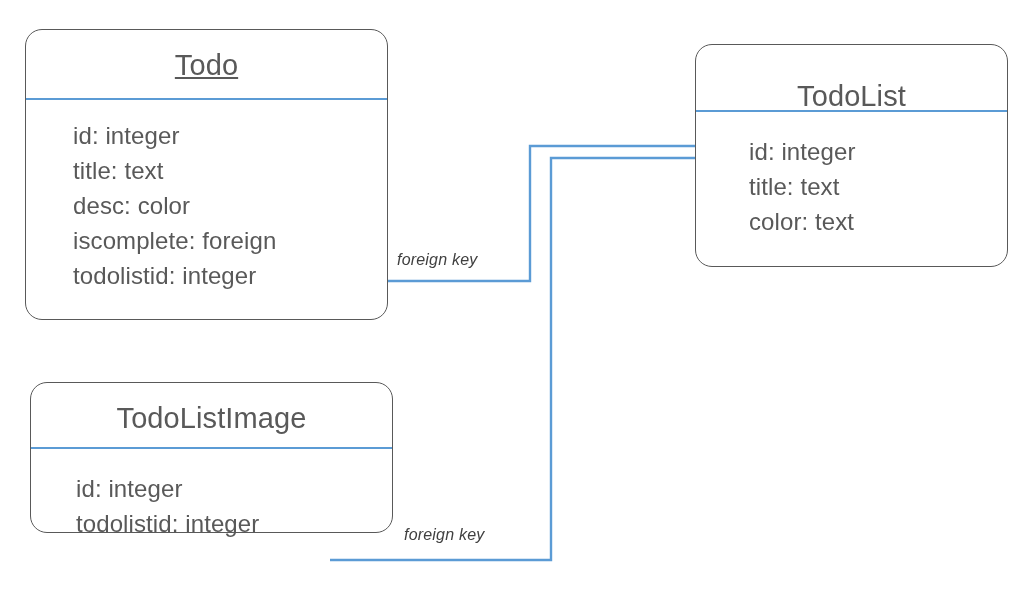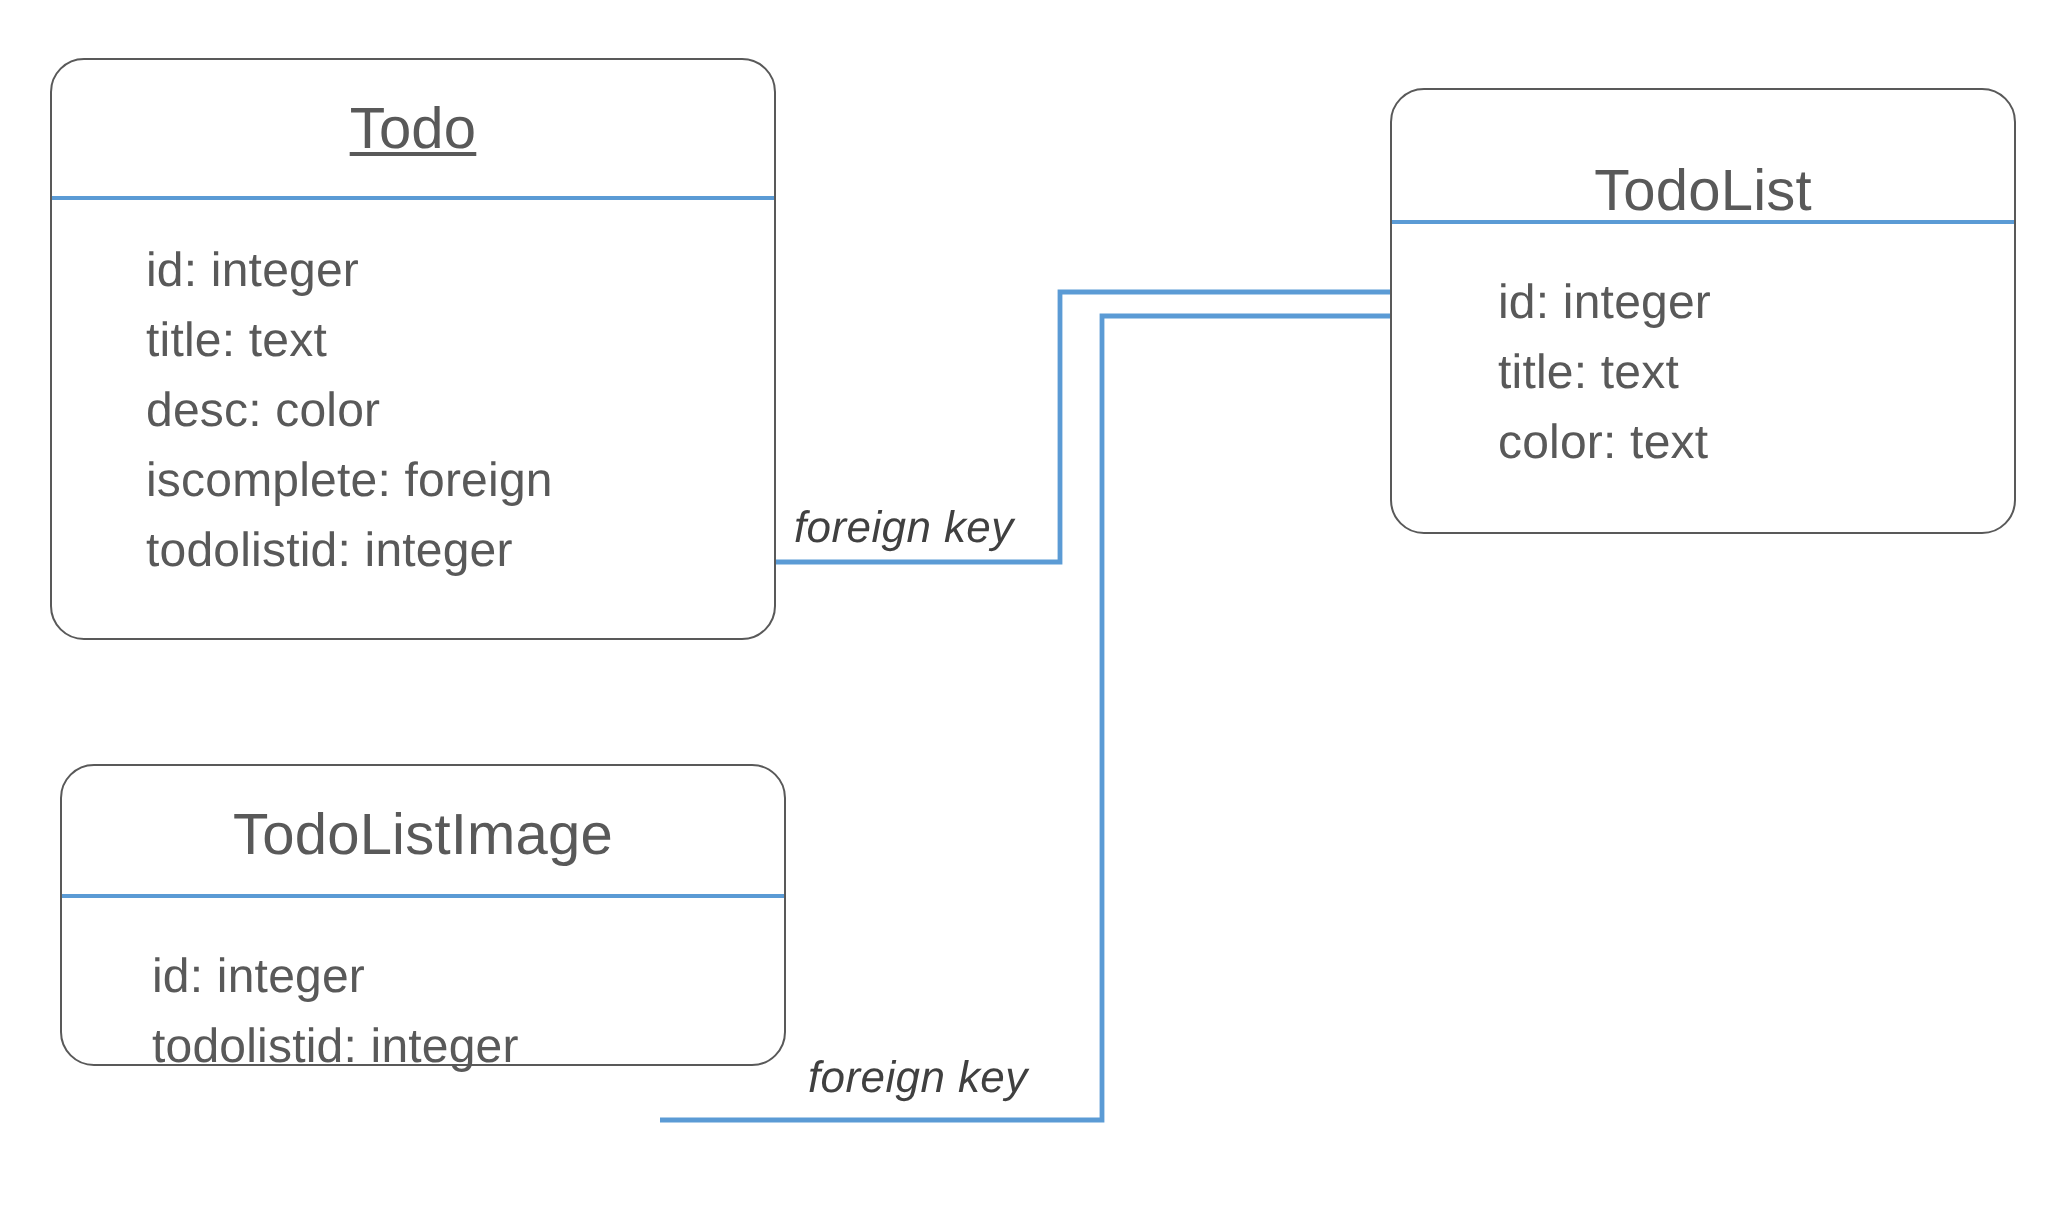--- a/index.html
+++ b/index.html
@@ -66,21 +66,21 @@
     width: 1026px;
     height: 614px;
     z-index: 1;
     pointer-events: none;
   }
 
   
   .edge-label {
     position: absolute;
     color: #404040;
-    font-size: 22px;
+    font-size: 16px;
     font-style: italic;
     font-family: "Liberation Sans", sans-serif;
     white-space: nowrap;
     background: #ffffff;
     padding: 0 4px;
     z-index: 4;
     letter-spacing: 0.2px;
   }
 </style>
 </head>

